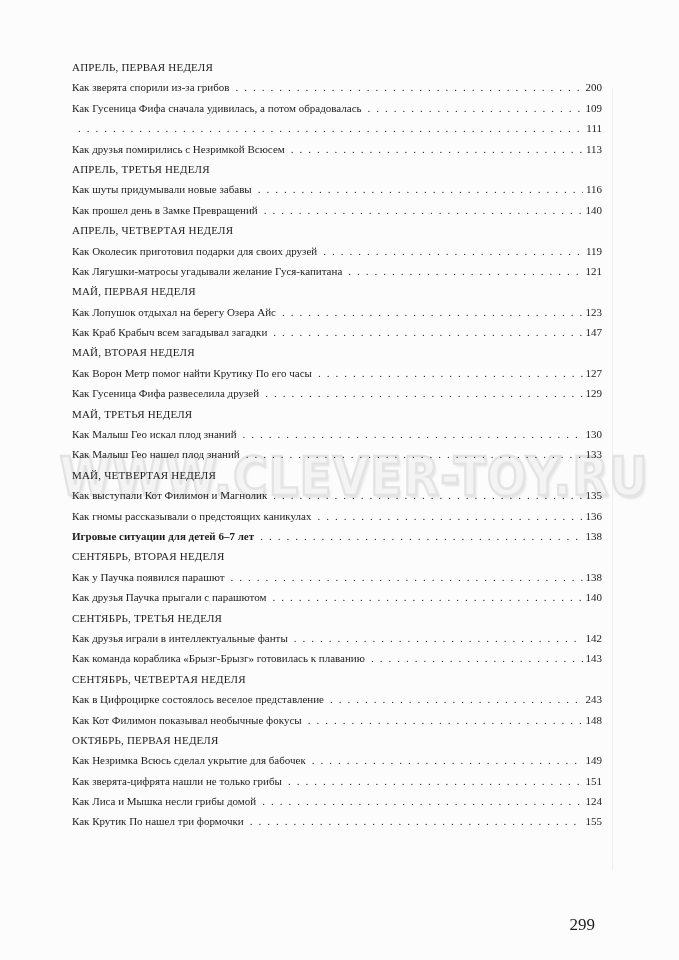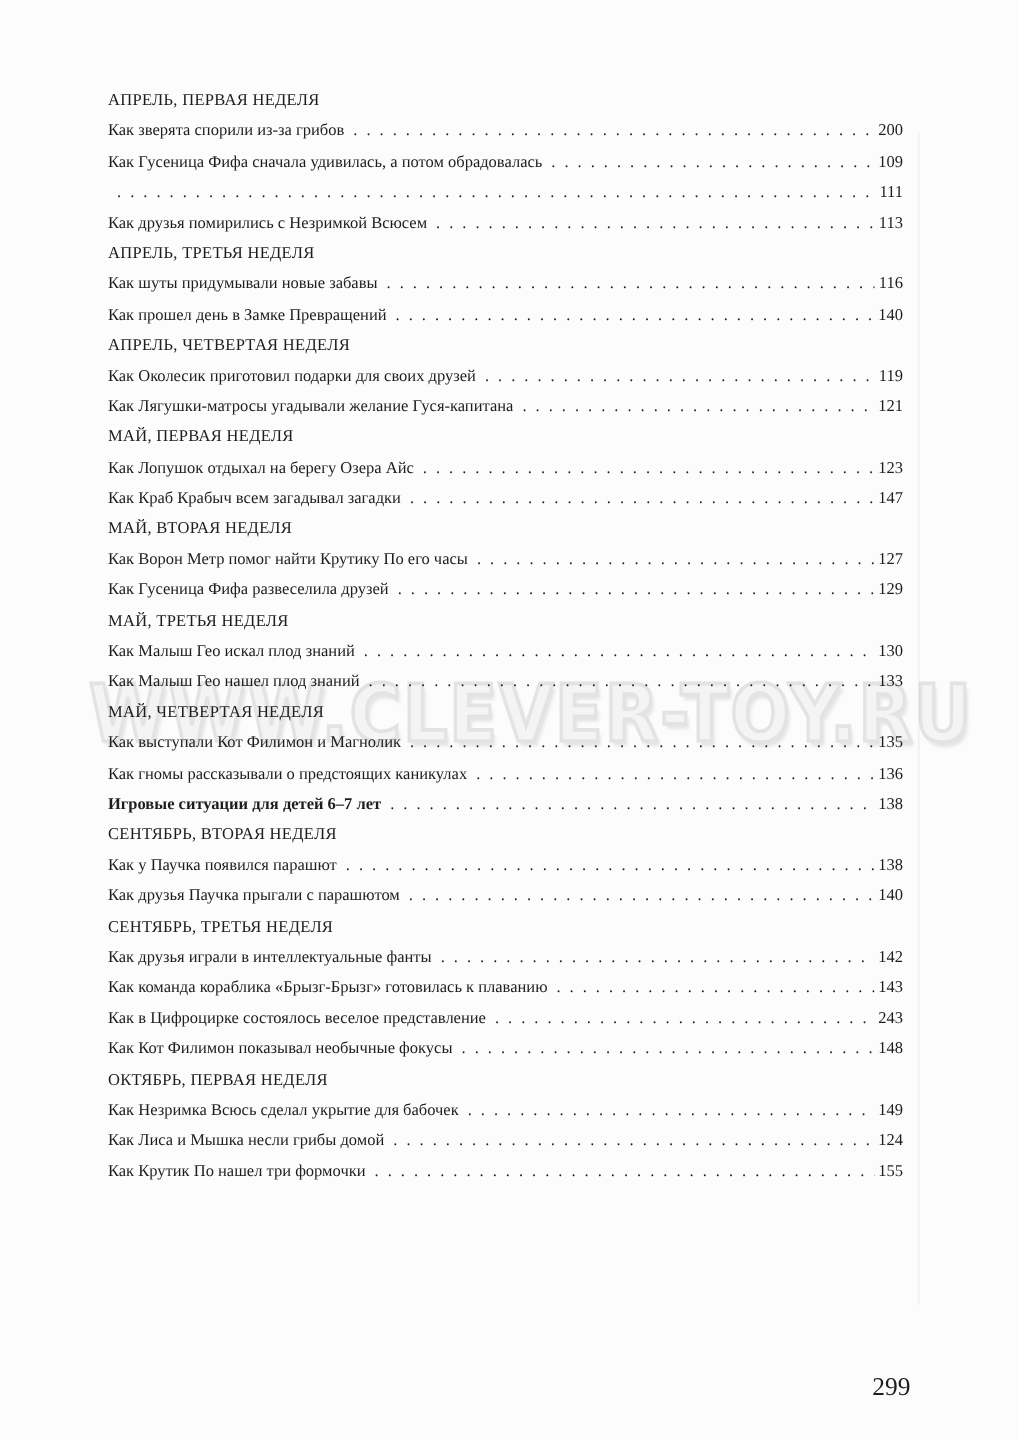--- a/index.html
+++ b/index.html
@@ -79,21 +79,21 @@
     content: "................................................................................";
     letter-spacing: 6px;
     color: #1d1d1d;
   }
   .row .pnum {
     flex: 0 0 auto;
   }
   .folio {
     position: absolute;
     top: 915px;
-    right: 72px;
+    right: 84px;
     z-index: 1;
     font-size: 17px;
     color: #1d1d1d;
   }
 </style>
 </head>
 <body>
 
 <div class="page">
   <div class="watermark">WWW.CLEVER-TOY.RU</div>
@@ -225,37 +225,45 @@
       <div class="row item">
         <span class="title">Как друзья играли в интеллектуальные фанты</span>
         <span class="leader"></span>
         <span class="pnum">142</span>
       </div>
       <div class="row item">
         <span class="title">Как команда кораблика «Брызг-Брызг» готовилась к плаванию</span>
         <span class="leader"></span>
         <span class="pnum">143</span>
       </div>
+      <div class="row heading">
+        <span class="title">СЕНТЯБРЬ, ЧЕТВЕРТАЯ НЕДЕЛЯ</span>
+      </div>
       <div class="row item">
         <span class="title">Как в Цифроцирке состоялось веселое представление</span>
         <span class="leader"></span>
         <span class="pnum">243</span>
       </div>
       <div class="row item">
         <span class="title">Как Кот Филимон показывал необычные фокусы</span>
         <span class="leader"></span>
         <span class="pnum">148</span>
       </div>
       <div class="row heading">
         <span class="title">ОКТЯБРЬ, ПЕРВАЯ НЕДЕЛЯ</span>
       </div>
       <div class="row item">
         <span class="title">Как Незримка Всюсь сделал укрытие для бабочек</span>
         <span class="leader"></span>
         <span class="pnum">149</span>
+      </div>
+      <div class="row item">
+        <span class="title">Как зверята-цифрята нашли не только грибы</span>
+        <span class="leader"></span>
+        <span class="pnum">151</span>
       </div>
       <div class="row item">
         <span class="title">Как Лиса и Мышка несли грибы домой</span>
         <span class="leader"></span>
         <span class="pnum">124</span>
       </div>
       <div class="row item">
         <span class="title">Как Крутик По нашел три формочки</span>
         <span class="leader"></span>
         <span class="pnum">155</span>

